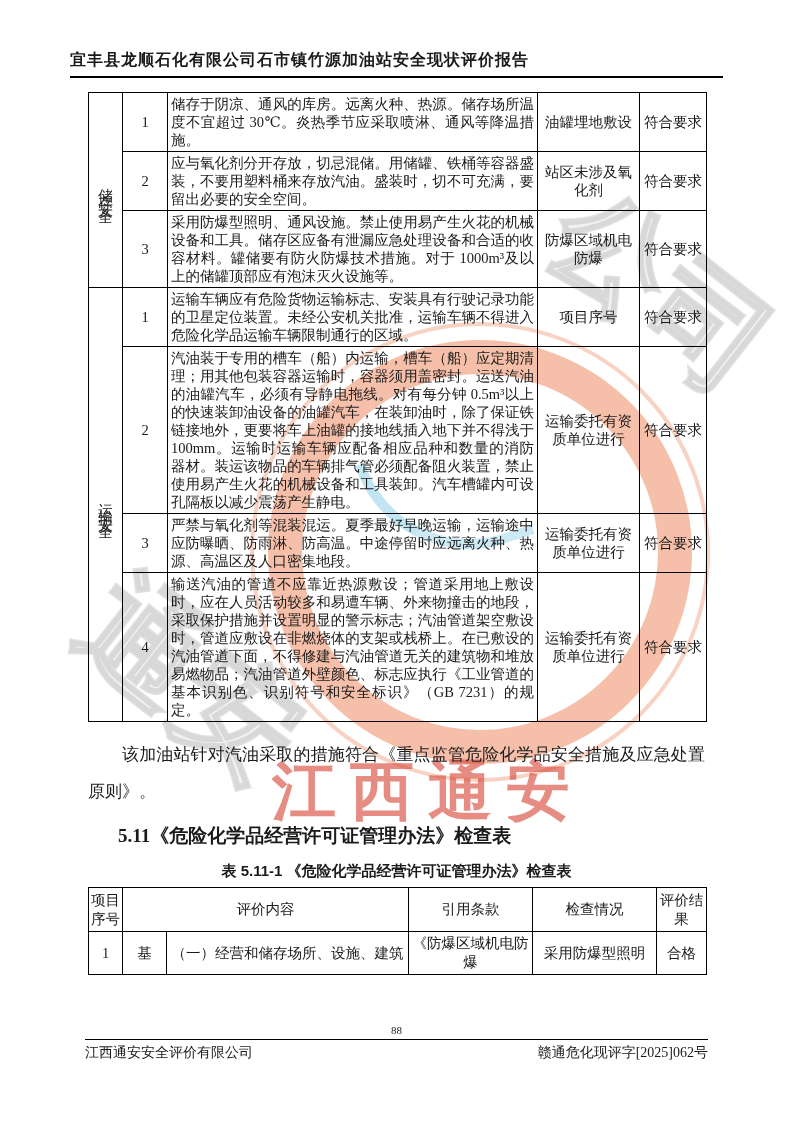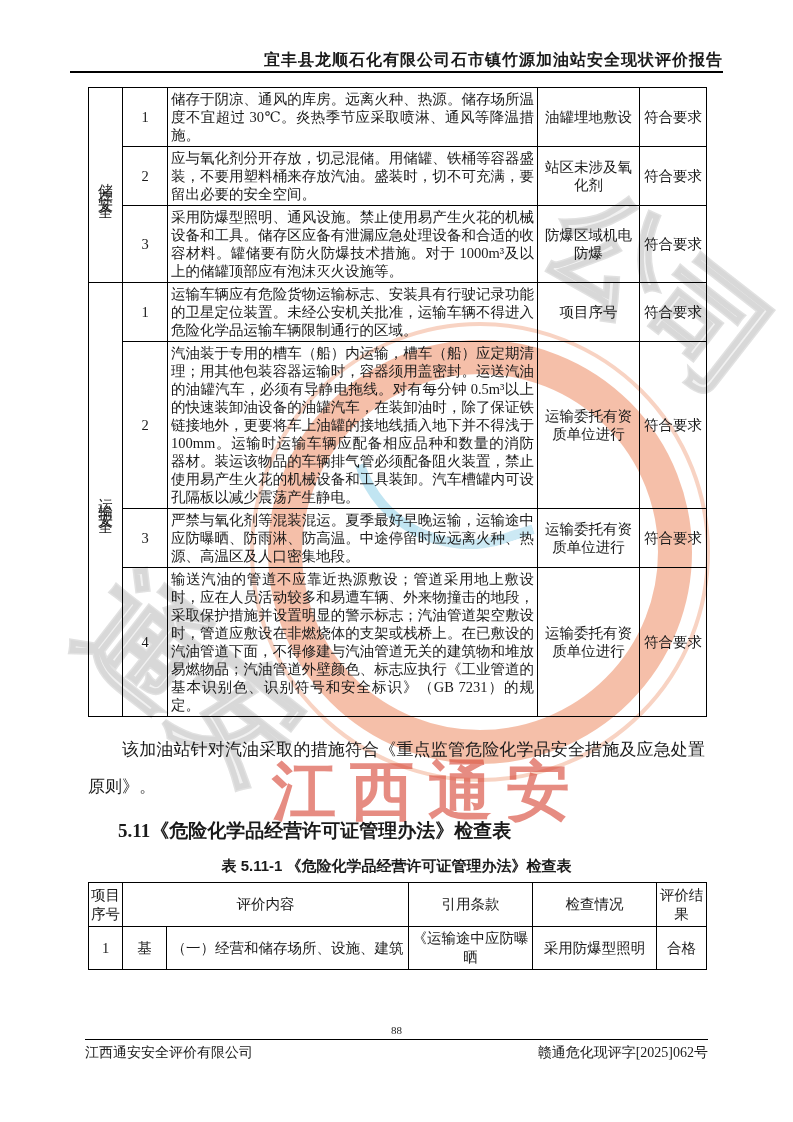--- a/index.html
+++ b/index.html
@@ -52,22 +52,23 @@
     color: rgba(180,180,180,0.18);
     -webkit-text-stroke: 3px rgba(170,170,170,0.35);
     white-space: nowrap;
   }
   .wm-gray-top { left: 540px; top: 210px; transform: rotate(38deg); }
   .wm-gray-bottom { left: 70px; top: 600px; transform: rotate(38deg); }
   
   .content { position: relative; z-index: 1; }
   .hdr {
     margin: 50px 70px 0 70px;
-    text-align: right;
+    text-align: left;
     border-bottom: 2px solid #000;
+    padding-bottom: 5px;
   }
   .hdr-title {
     font-size: 16px; font-weight: bold;
     font-family: "Liberation Sans", "DejaVu Sans", sans-serif;
     letter-spacing: 1px;
   }
   table.t1 {
     margin: 14px 0 0 88px;
     width: 618px;
     border-collapse: collapse;
@@ -237,21 +238,21 @@
           <th>项目序号</th>
           <th colspan="2">评价内容</th>
           <th>引用条款</th>
           <th>检查情况</th>
           <th>评价结果</th>
         </tr>
         <tr class="drow">
           <td>1</td>
           <td>基</td>
           <td>（一）经营和储存场所、设施、建筑</td>
-          <td>《运输途中应防曝晒</td>
+          <td>《防爆区域机电防爆</td>
           <td>采用防爆型照明</td>
           <td>合格</td>
         </tr>
       </tbody>
     </table>
 
   </div>
 
   <div class="footer">
     <div class="pageno">88</div>

